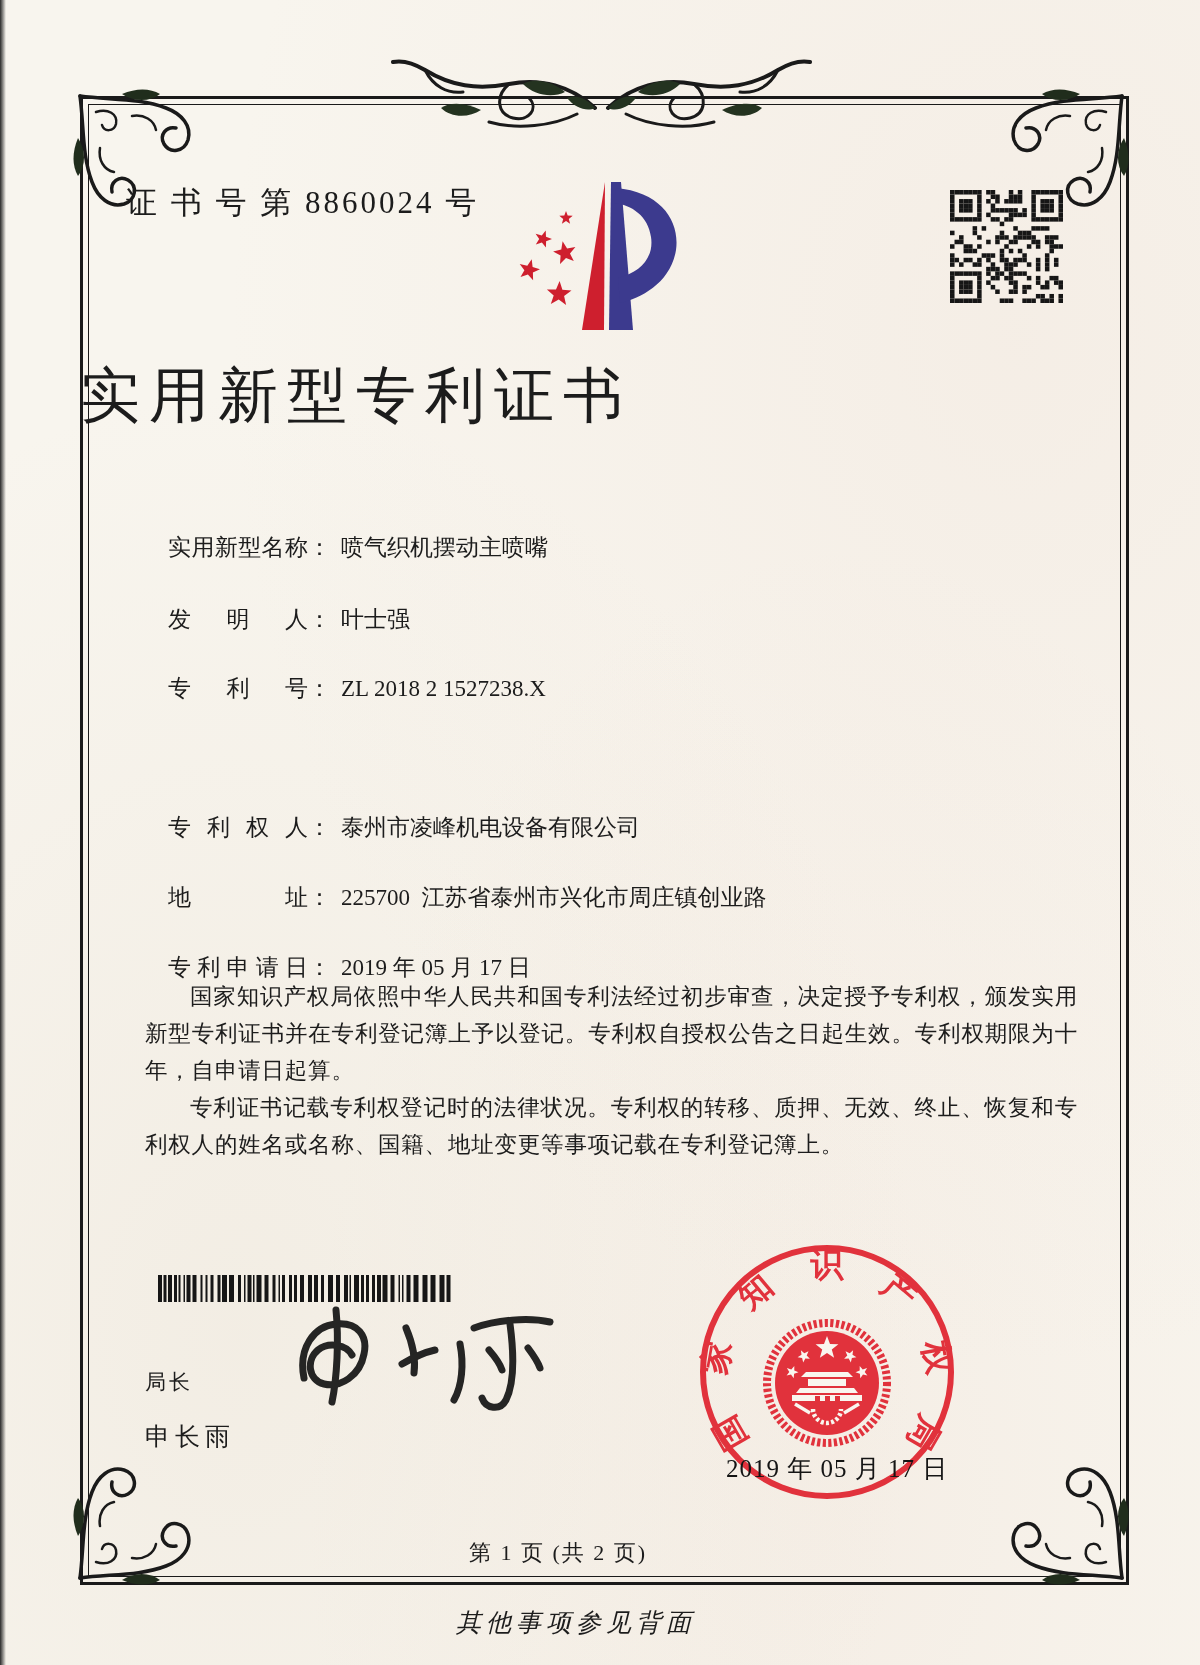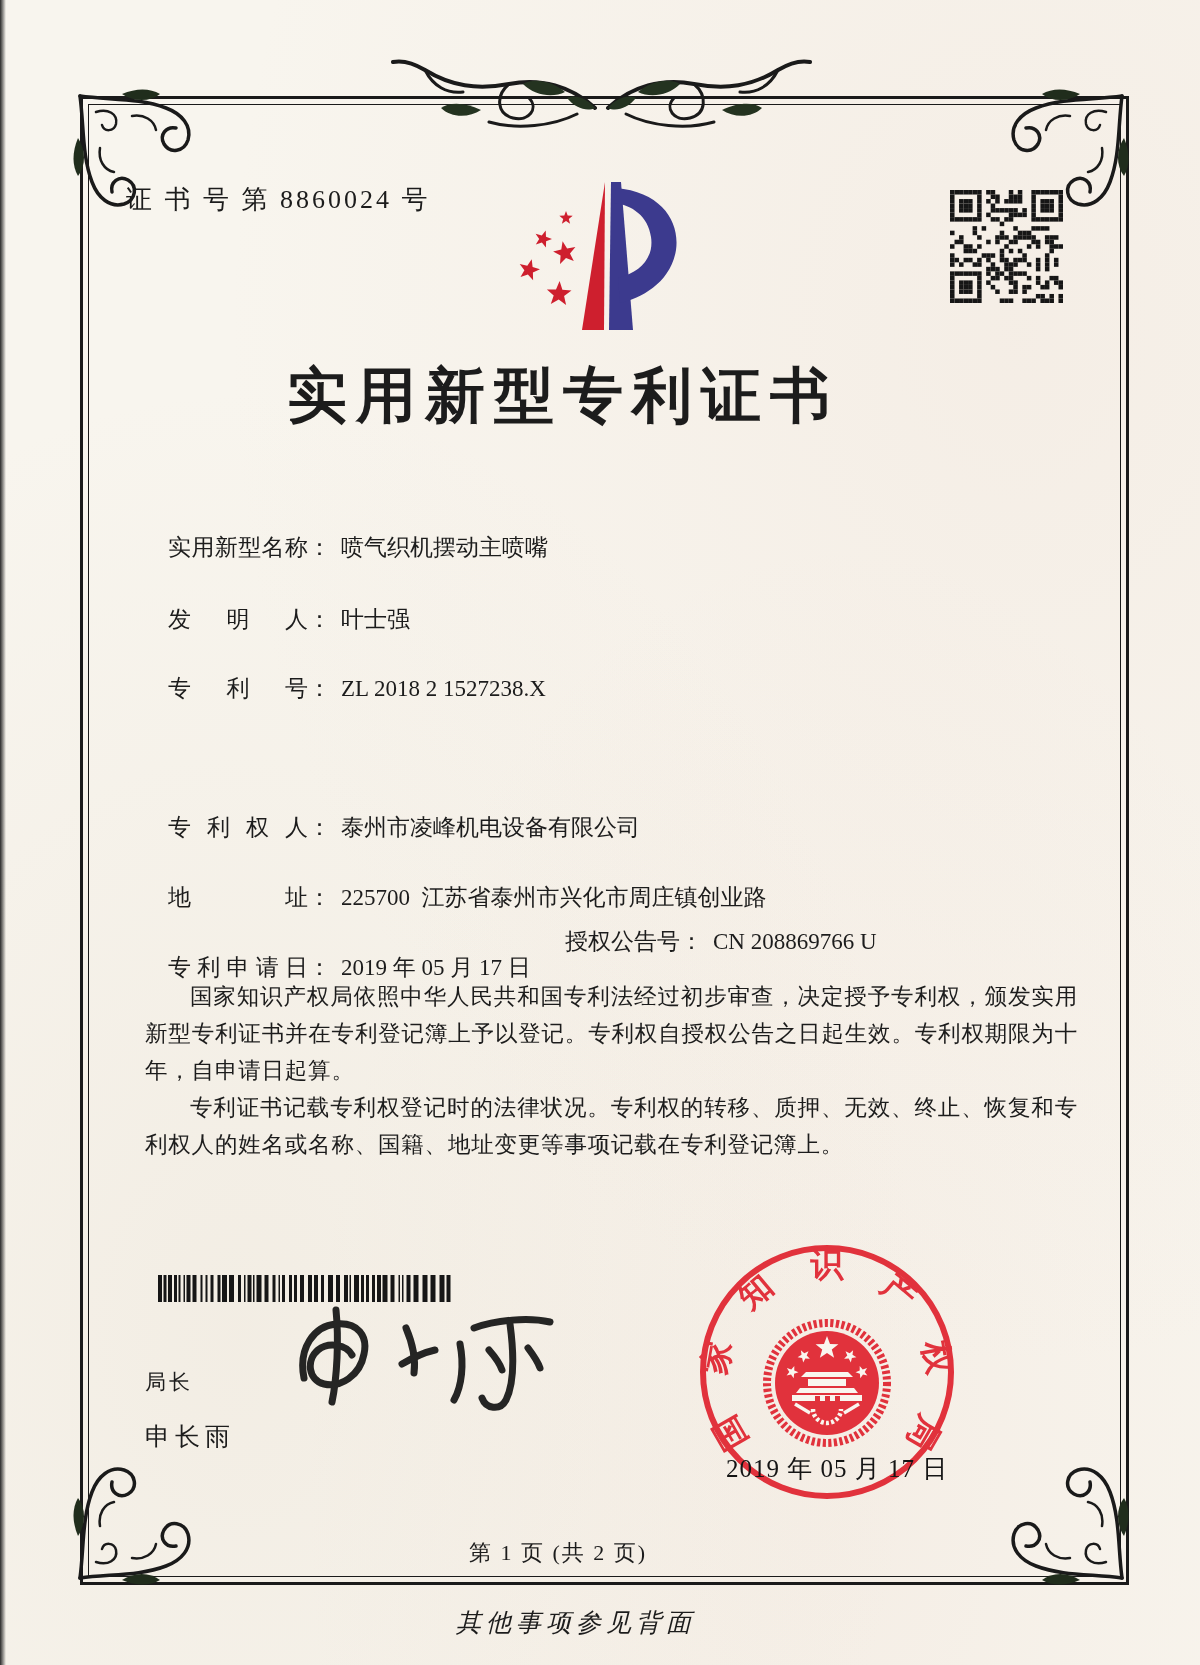--- a/index.html
+++ b/index.html
@@ -26,27 +26,27 @@
     border:1.5px solid #1a1a1a;}
   svg.corner{position:absolute;width:140px;height:140px;}
   .c-tl{left:70px;top:86px;}
   .c-tr{left:992px;top:86px;transform:scaleX(-1);}
   .c-bl{left:70px;top:1448px;transform:scaleY(-1);}
   .c-br{left:992px;top:1448px;transform:scale(-1,-1);}
   svg.top-orn{position:absolute;top:52px;width:215px;height:95px;}
   .orn-r{left:602px;}
   .orn-l{left:386px;transform:scaleX(-1);}
 
-  .cert-no{position:absolute;left:126px;top:182px;font-size:26px;
+  .cert-no{position:absolute;left:126px;top:182px;font-size:31px;
     letter-spacing:3px;white-space:pre;}
   .logo{position:absolute;left:470px;top:156px;width:215px;height:182px;}
   .qr{position:absolute;left:950px;top:190px;width:113px;height:113px;}
 
-  .title{position:absolute;left:80px;top:356px;width:966px;text-align:center;
-    font-size:60px;font-weight:bold;letter-spacing:9px;}
+  .title{position:absolute;left:80px;top:356px;width:966px;text-align:left;
+    font-size:60px;font-weight:normal;letter-spacing:9px;}
 
   .field-row{position:absolute;left:145px;font-size:23px;white-space:pre;}
   .label{display:inline-block;width:140px;text-align:justify;text-align-last:justify;
     text-justify:inter-character;vertical-align:bottom;}
   .label.natural{width:auto;text-align-last:auto;}
   .val{margin-left:10px;white-space:pre;}
   .grant2{position:absolute;left:420px;top:0;white-space:pre;}
 
   .body-text{position:absolute;left:145px;top:978px;width:933px;
     font-size:22.5px;line-height:37px;letter-spacing:.8px;
@@ -423,21 +423,20 @@
     <span class="label">专利号</span><span>：</span><span class="val">ZL 2018 2 1527238.X</span>
   </div>
   <div class="field-row" style="top:786px">
     <span class="label">专利权人</span><span>：</span><span class="val">泰州市凌峰机电设备有限公司</span>
   </div>
   <div class="field-row" style="top:856px">
     <span class="label">地址</span><span>：</span><span class="val">225700  江苏省泰州市兴化市周庄镇创业路</span>
   </div>
   <div class="field-row" style="top:926px;width:933px">
     <span class="label">专利申请日</span><span>：</span><span class="val">2019 年 05 月 17 日</span>
-    <span class="grant2"><span class="label natural">授权公告号</span><span>：</span><span class="val">CN 208869766 U</span></span>
   </div>
 
   <div class="body-text">
     <p>国家知识产权局依照中华人民共和国专利法经过初步审查，决定授予专利权，颁发实用新型专利证书并在专利登记簿上予以登记。专利权自授权公告之日起生效。专利权期限为十年，自申请日起算。</p>
     <p>专利证书记载专利权登记时的法律状况。专利权的转移、质押、无效、终止、恢复和专利权人的姓名或名称、国籍、地址变更等事项记载在专利登记簿上。</p>
   </div>
 
   <svg class="barcode" id="barcode-svg" viewBox="0 0 300 27" fill="#161616">
       <rect x="0" y="0" width="4" height="27"></rect>
       <rect x="5.5" y="0" width="3" height="27"></rect>

